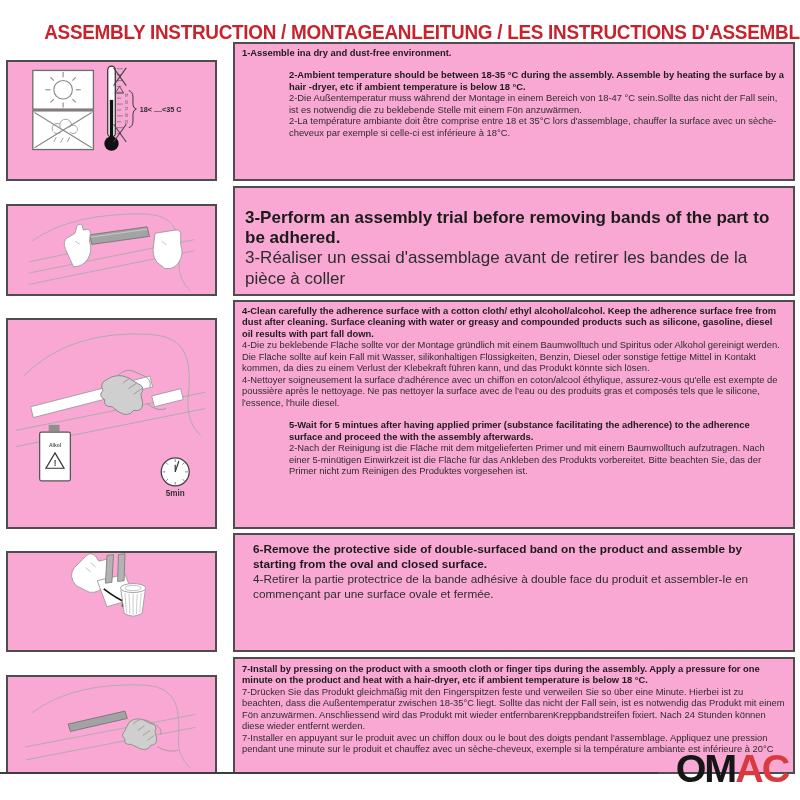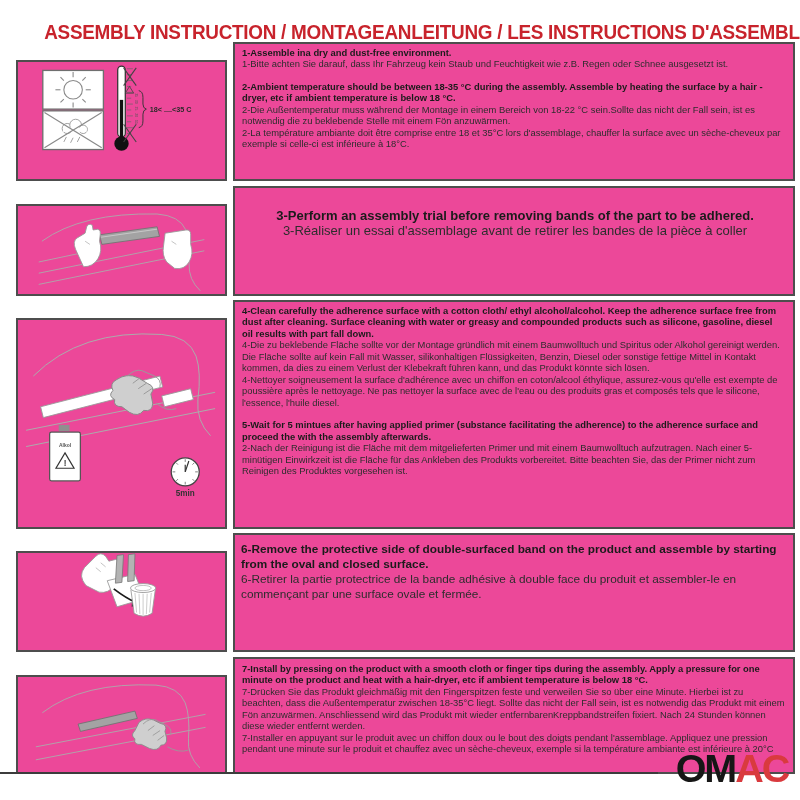--- a/index.html
+++ b/index.html
@@ -2,30 +2,30 @@
 <html><head>
 <meta charset="utf-8">
 <style>
   html,body{margin:0;padding:0;background:#fff;}
   .page{position:relative;width:800px;height:800px;background:#fff;overflow:hidden;
         font-family:"Liberation Sans",sans-serif;}
   .title{position:absolute;left:0;right:0;top:6px;text-align:center;
          font-size:21px;font-weight:bold;color:#c8232c;white-space:nowrap;}
   .title span{display:inline-block;transform:scaleX(.90);letter-spacing:-.3px;}
   .row{position:absolute;left:0;right:0;}
-  .cell{position:absolute;top:0;bottom:0;background:#ec4899;border:2px solid #4d4d4d;box-sizing:border-box;}
-  .cell.illus{left:16px;width:211px;margin-top:18px;}
+  .cell{position:absolute;top:0;bottom:0;background:#f9a8d4;border:2px solid #4d4d4d;box-sizing:border-box;}
+  .cell.illus{left:6px;width:211px;margin-top:18px;}
   .cell.illus svg{width:100%;height:100%;display:block;}
   .cell.text{left:233px;width:562px;padding:3px 8px 3px 7px;
              font-size:9.4px;line-height:1.22;color:#2d2d2d;}
-  .sec+.sec{margin-top:11px;}
+  .sec+.sec{margin-top:11px;margin-left:47px;}
   .cell.text p{margin:0;}
   .b{font-weight:bold;color:#1b1b1b;}
-  .r2 .cell.text{font-size:13px;line-height:1.19;padding-top:20px;padding-left:10px;text-align:center;}
-  .r4 .cell.text{font-size:11.8px;line-height:1.27;padding-top:7px;padding-left:6px;}
+  .r2 .cell.text{font-size:17px;line-height:1.19;padding-top:20px;padding-left:10px;}
+  .r4 .cell.text{font-size:11.8px;line-height:1.27;padding-top:7px;padding-left:18px;}
   .r5 .cell.text{padding-top:4px;}
   .footer-line{position:absolute;left:0;top:772px;width:658px;height:2px;background:#3c3c3c;}
   .logo{position:absolute;top:750px;right:12px;font-size:38px;font-weight:bold;
         letter-spacing:-2px;color:#161616;line-height:1;transform:scaleX(1.04);transform-origin:right;}
   .logo .red{color:#d93a3e;}
   svg text{font-family:"Liberation Sans",sans-serif;}
 </style>
 </head>
 <body>
 
@@ -97,25 +97,24 @@
               <line x1="123" y1="74" x2="108" y2="95"></line>
           </g>
           <path d="M126 34 q5 1 5 8 v8 q0 5 4 6 q-4 1-4 6 v8 q0 7-5 8" stroke="#333" stroke-width="1.1" fill="none"></path>
           <text x="139" y="59" font-size="8.6" font-weight="bold" fill="#2b2b2b">18&lt; ....&lt;35 C</text>
         </g>
       </svg>
     </div>
     <div class="cell text">
       <div class="sec">
         <p class="b">1-Assemble ina dry and dust-free environment.</p>
-        <p>1-Bitte achten Sie darauf, dass Ihr Fahrzeug kein Staub und Feuchtigkeit wie z.B. Regen oder Schnee ausgesetzt ist.</p>
       </div>
       <div class="sec">
         <p class="b">2-Ambient temperature should be between 18-35 °C  during the assembly. Assemble by heating the surface by a hair -dryer, etc if ambient temperature is below 18 °C.</p>
-        <p>2-Die Außentemperatur muss während der Montage in einem Bereich von 18-22 °C  sein.Sollte das nicht der Fall sein, ist es notwendig die zu beklebende Stelle mit einem Fön anzuwärmen.</p>
+        <p>2-Die Außentemperatur muss während der Montage in einem Bereich von 18-47 °C  sein.Sollte das nicht der Fall sein, ist es notwendig die zu beklebende Stelle mit einem Fön anzuwärmen.</p>
         <p>2-La température ambiante doit être comprise entre 18 et 35°C lors d'assemblage, chauffer la surface avec un sèche-cheveux par exemple si celle-ci est inférieure à 18°C.</p>
       </div>
     </div>
   </div>
 
   <div class="row r2" style="top:186px;height:110px">
     <div class="cell illus">
       <svg viewBox="0 0 211 110" preserveAspectRatio="xMidYMid meet">
         <g stroke="#ababab" stroke-width="1.1" fill="none">
           <path d="M6 44 Q56 8 150 10"></path>
@@ -216,21 +215,21 @@
             <line x1="142" y1="49" x2="140" y2="73"></line>
           </g>
           <ellipse cx="132" cy="43" rx="15.5" ry="5.5" fill="#fff" stroke="#9a9a9a" stroke-width="1.1"></ellipse>
           <ellipse cx="132" cy="43" rx="10" ry="3.2" fill="none" stroke="#b5b5b5" stroke-width="1"></ellipse>
         </g>
       </svg>
     </div>
     <div class="cell text">
       <div class="sec">
         <p class="b">6-Remove the protective side of double-surfaced band on the product and assemble by starting from the oval and closed surface.</p>
-        <p>6-Retirer la partie protectrice de la bande adhésive à double face du produit et assembler-le en commençant par une surface ovale et fermée.</p>
+        <p>4-Retirer la partie protectrice de la bande adhésive à double face du produit et assembler-le en commençant par une surface ovale et fermée.</p>
       </div>
     </div>
   </div>
 
   <div class="row r5" style="top:657px;height:117px">
     <div class="cell illus">
       <svg viewBox="0 0 211 117" preserveAspectRatio="xMidYMid meet">
         <g stroke="#ababab" stroke-width="1.1" fill="none">
           <path d="M8 44 Q58 6 148 10"></path>
           <path d="M148 10 Q176 12 184 32 Q190 48 188 76"></path>

